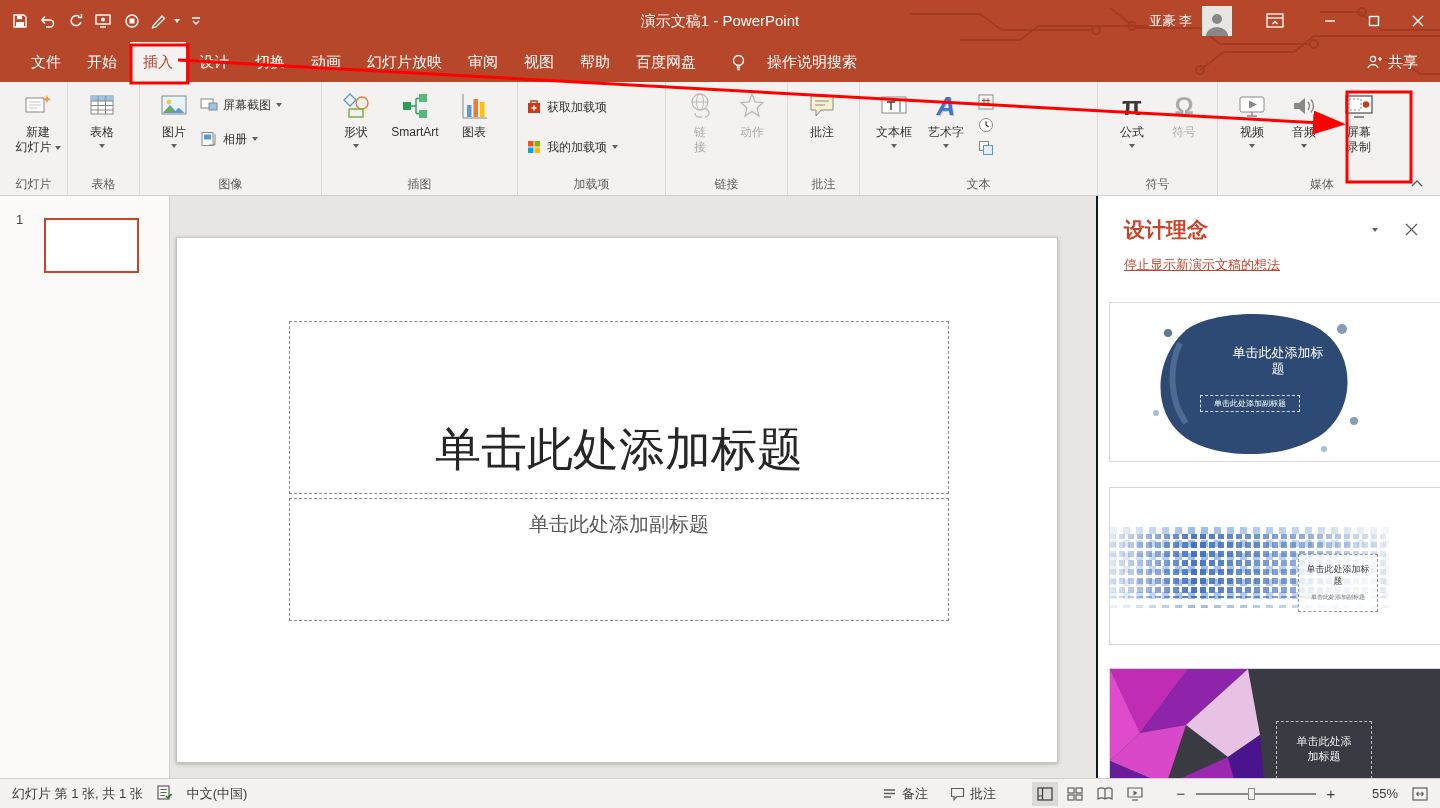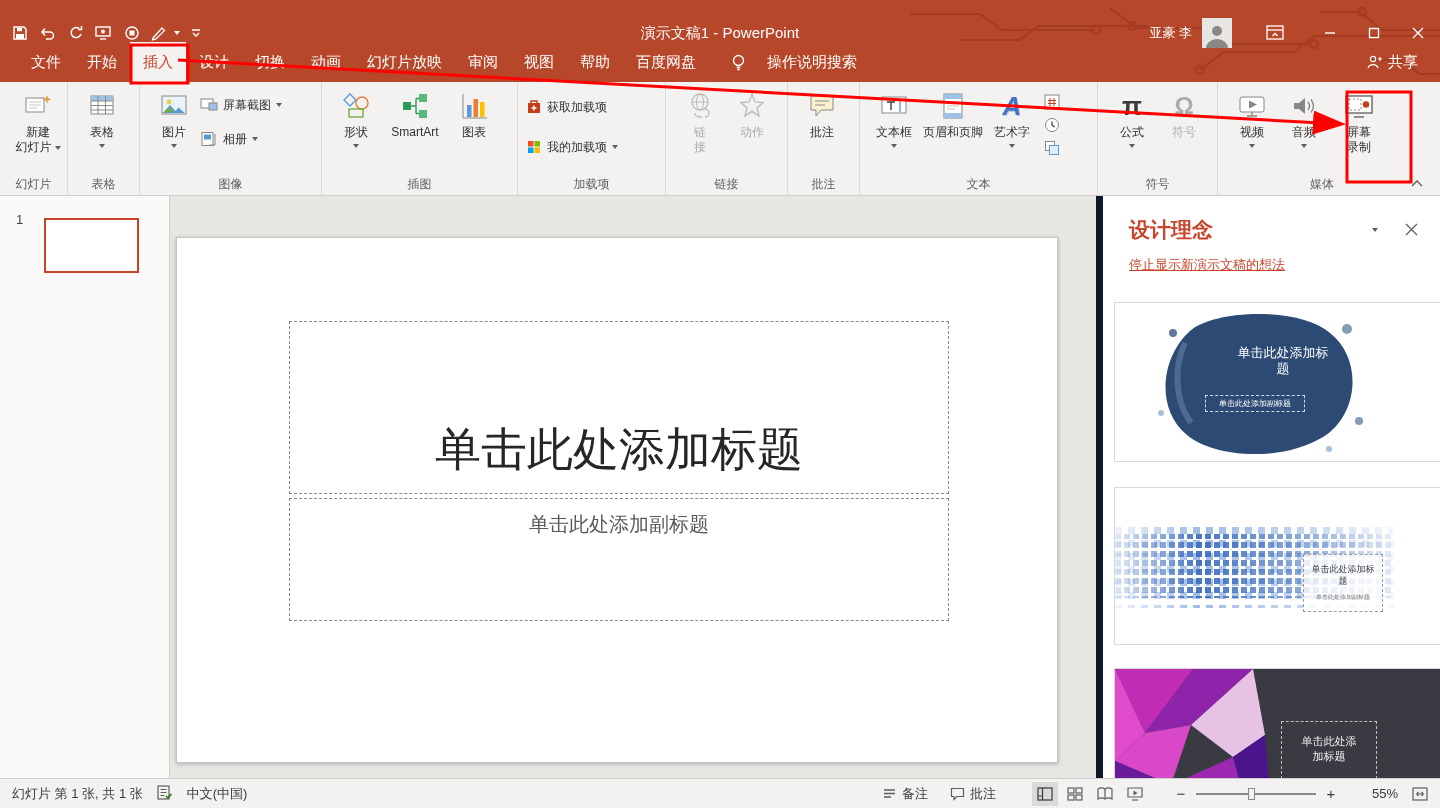--- a/index.html
+++ b/index.html
@@ -3,21 +3,21 @@
 <meta charset="utf-8">
 <style>
   * { box-sizing: border-box; margin: 0; padding: 0; }
   html,body { width:1440px; height:808px; overflow:hidden; }
   body { font-family:"Liberation Sans","DejaVu Sans",sans-serif; background:#fff; position:relative; font-size:13px; color:#323130; }
 
   
   .header-bg { position:absolute; top:0; left:0; right:0; height:82px; background:#B7472A; }
   .header-deco { position:absolute; top:0; right:0; height:82px; opacity:.55; }
 
-  .titlebar { position:absolute; top:12px; left:0; right:0; height:42px; display:flex; align-items:center; color:#fff; z-index:2; }
+  .titlebar { position:absolute; top:0; left:0; right:0; height:42px; display:flex; align-items:center; color:#fff; z-index:2; }
   .qat { display:flex; align-items:center; gap:11px; padding:0 10px 0 12px; }
   .qbtn { display:flex; align-items:center; justify-content:center; height:20px; }
   .title-center { position:absolute; left:0; right:0; text-align:center; font-size:15px; pointer-events:none; }
   .title-right { margin-left:auto; display:flex; align-items:center; z-index:3; }
   .user-name { font-size:13px; margin-right:10px; }
   .avatar { width:30px; height:30px; background:#E8E6E4; display:flex; align-items:flex-end; justify-content:center; overflow:hidden; margin-right:26px; }
   .win-btn { width:44px; height:42px; display:flex; align-items:center; justify-content:center; }
   .ribbon-opts { width:34px; height:42px; display:flex; align-items:center; justify-content:center; margin-right:16px; }
 
   .tabrow { position:absolute; top:42px; left:0; right:0; height:40px; display:flex; align-items:stretch; color:#fff; font-size:15px; z-index:2; }
@@ -51,21 +51,21 @@
   .thumb-num { position:absolute; left:16px; top:16px; font-size:13px; color:#444; }
   .slide-thumb { position:absolute; left:44px; top:22px; width:95px; height:55px; background:#fff; border:2px solid #C8442B; }
 
   
   .canvas { position:absolute; top:196px; left:170px; right:344px; bottom:30px; background:#E8E6E3; }
   .slide { position:absolute; left:6px; top:41px; width:882px; height:526px; background:#fff; border:1px solid #C8C6C4; box-shadow:0 1px 4px rgba(0,0,0,.25); }
   .ph-title { position:absolute; left:112px; top:83px; width:660px; height:173px; border:1px dashed #8A8A8A; display:flex; align-items:flex-end; justify-content:center; padding-bottom:12px; font-size:46px; color:#262626; }
   .ph-sub { position:absolute; left:112px; top:260px; width:660px; height:123px; border:1px dashed #8A8A8A; display:flex; align-items:flex-start; justify-content:center; padding-top:12px; font-size:20px; color:#595959; }
 
   
-  .design { position:absolute; top:196px; right:0; width:344px; bottom:30px; background:#fff; border-left:7px solid #0f172a; overflow:hidden; }
+  .design { position:absolute; top:196px; right:0; width:344px; bottom:30px; background:#fff; border-left:2px solid #0f172a; overflow:hidden; }
   .design-head { display:flex; align-items:center; padding:20px 18px 0 26px; }
   .design-title { font-size:21px; font-weight:bold; color:#C8442B; }
   .design-head .spacer { flex:1; }
   .design-close { margin-left:22px; font-size:18px; color:#605E5C; width:22px; text-align:center; }
   .stop-link { display:block; margin:12px 26px 0; font-size:13px; color:#C8442B; text-decoration:underline; }
   .dthumb { position:absolute; left:11px; width:338px; border:1px solid #D8D8D8; background:#fff; overflow:hidden; }
   .dthumb1 { top:106px; height:160px; }
   .dthumb2 { top:291px; height:158px; }
   .dthumb3 { top:472px; height:160px; background:#3A3A42; }
   .t1-text { position:absolute; left:0; right:0; top:42px; text-align:center; color:#fff; font-size:13px; line-height:16px; }
@@ -407,33 +407,20 @@
             <rect x="3" y="6" width="24" height="16" fill="#fff" stroke="#8A8886"></rect>
             <path d="M8 11 h8 M12 11 v8" stroke="#3B3A39" stroke-width="1.4"></path>
             <path d="M21 9 v12" stroke="#5B9BD5" stroke-width="1.4"></path>
           </svg>
       </span>
       <span class="lblrow">
           <span>文本框</span>
         </span>
       <span class="dd" style="margin-top:4px;"></span>
     </div>
-    <div class="bigbtn w66">
-      <span class="bicon">
-        <svg width="30" height="30" viewBox="0 0 30 30">
-            <rect x="6" y="3" width="18" height="24" fill="#fff" stroke="#8A8886"></rect>
-            <rect x="6" y="3" width="18" height="5" fill="#9CC3E5"></rect>
-            <rect x="6" y="22" width="18" height="5" fill="#9CC3E5"></rect>
-            <path d="M9 12 h12 M9 15 h12 M9 18 h8" stroke="#C8C6C4"></path>
-          </svg>
-      </span>
-      <span class="lblrow">
-          <span>页眉和页脚</span>
-        </span>
-    </div>
     <div class="bigbtn">
       <span class="bicon">
         <span class="glyph-icon" style="font-size:26px; font-style:italic; color:#4472C4; text-shadow:1px 1px 0 #B4C7E7;">A</span>
       </span>
       <span class="lblrow">
           <span>艺术字</span>
         </span>
       <span class="dd" style="margin-top:4px;"></span>
     </div>
     <div class="tinycol">

